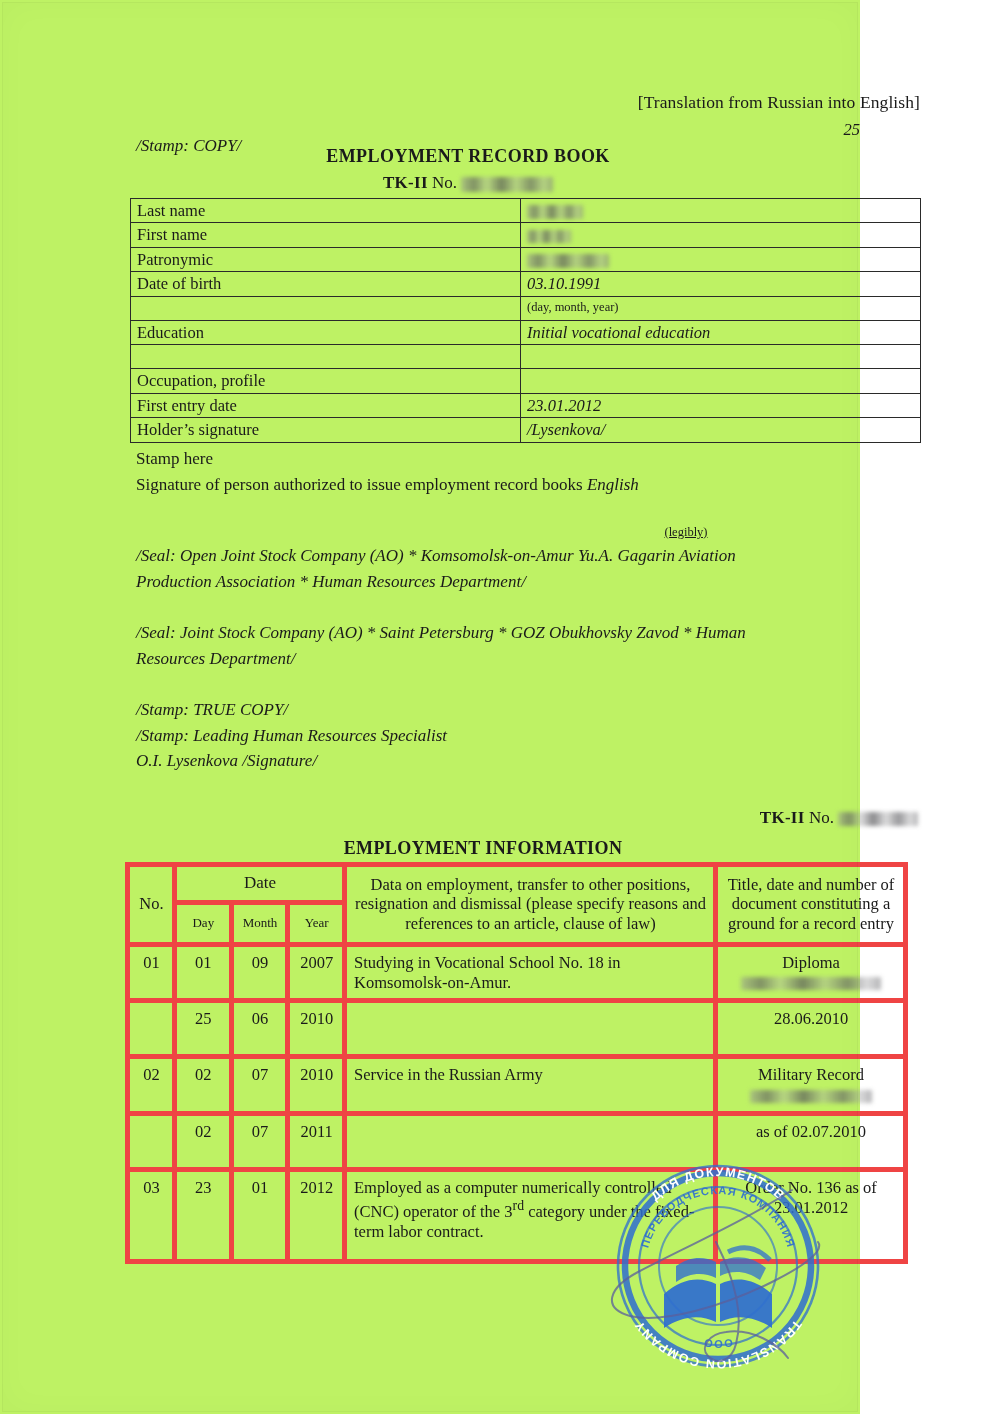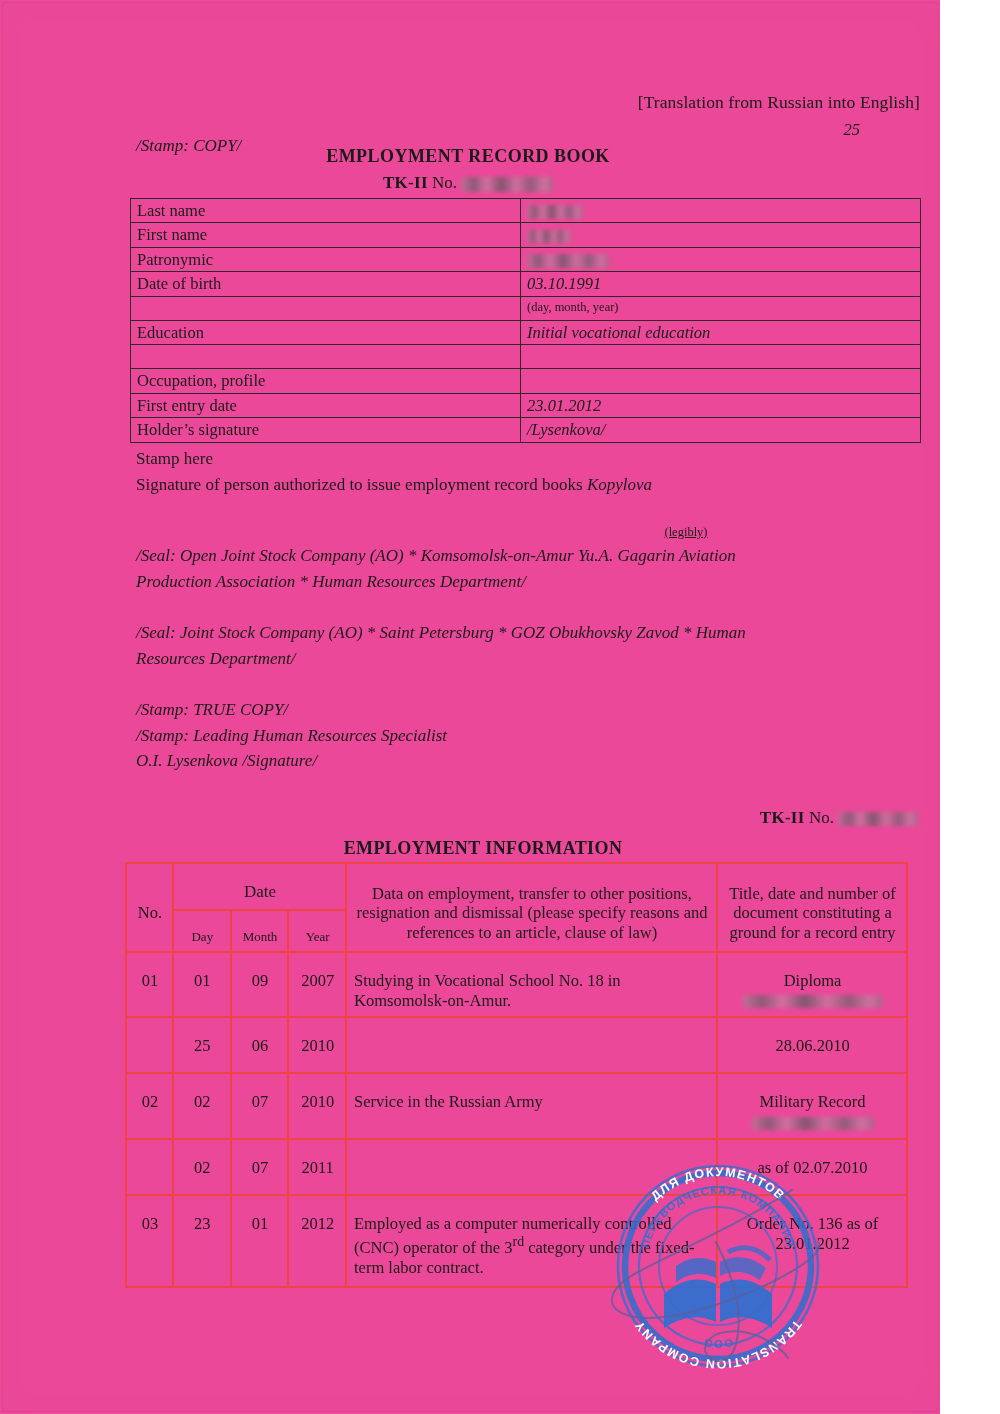--- a/index.html
+++ b/index.html
@@ -13,22 +13,22 @@
     position: relative;
     overflow: hidden;
     font-family: "Liberation Serif", "DejaVu Serif", serif;
     color: #1a1a1a;
   }
 
   
   #page {
     position: absolute;
     left: 0; top: 0;
-    width: 940px; height: 1414px;
-    background: #ec4899;
+    width: 860px; height: 1414px;
+    background: #bef264;
     box-sizing: border-box;
   }
   #page::after {
     
     content: "";
     position: absolute;
     left: 2px; top: 2px; right: 2px; bottom: 2px;
     pointer-events: none;
     box-shadow: inset 0 0 0 1px rgba(0,0,0,0.035),
                 inset 0 0 34px rgba(0,0,0,0.022);
@@ -187,23 +187,23 @@
   #emp-table {
     position: absolute;
     left: 125px;
     top: 862px;
     width: 783px;
     border-collapse: collapse;
     table-layout: fixed;
     font-size: 16.5px;
   }
   #emp-table th, #emp-table td {
-    border: 2px solid #ef4444;
+    border: 5px solid #ef4444;
     vertical-align: top;
-    padding: 18px 6px 6px 7px;
+    padding: 6px 6px 6px 7px;
     font-weight: normal;
     line-height: 1.21;
     box-sizing: border-box;
   }
   #emp-table th { text-align: center; vertical-align: middle; }
   .c-no    { width: 47px;  text-align: center; }
   .c-day   { width: 54px;  text-align: center; }
   .c-month { width: 57px;  text-align: center; }
   .c-year  { width: 64px;  text-align: center; }
   .c-data  { width: 371px; text-align: left; }
@@ -310,21 +310,21 @@
           <td class="value ital">/Lysenkova/</td>
         </tr>
 
       </tbody>
     </table>
 
     <div id="free-text">
 
       <div class="line">Stamp here</div>
 
-      <div class="line"><span>Signature of person authorized to issue employment record books </span><span class="ital">Kopylova</span>
+      <div class="line"><span>Signature of person authorized to issue employment record books </span><span class="ital">English</span>
       </div>
 
       <div id="legibly">(legibly)</div>
 
       <div class="seal-block">
         <div class="line">/Seal: Open Joint Stock Company (AO) * Komsomolsk-on-Amur Yu.A. Gagarin Aviation</div>
         <div class="line">Production Association * Human Resources Department/</div>
       </div>
 
       <div class="gap-md"></div>

